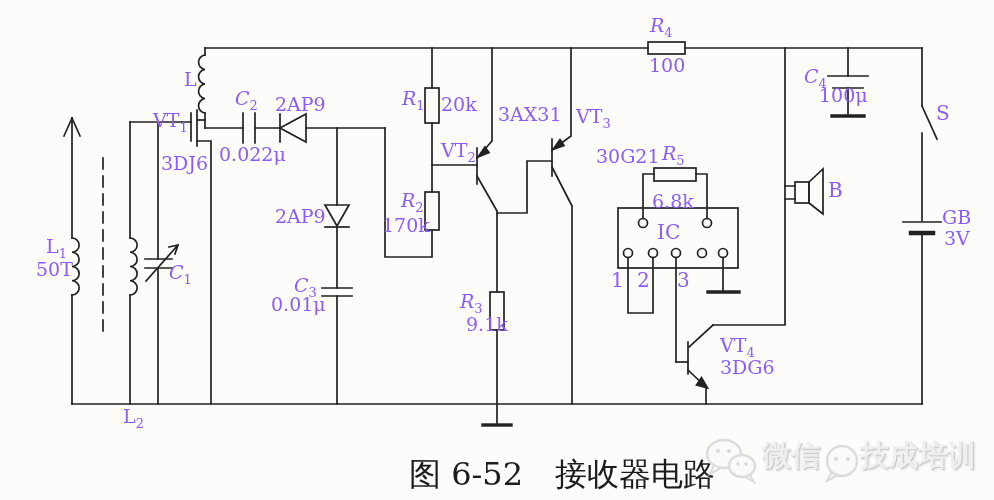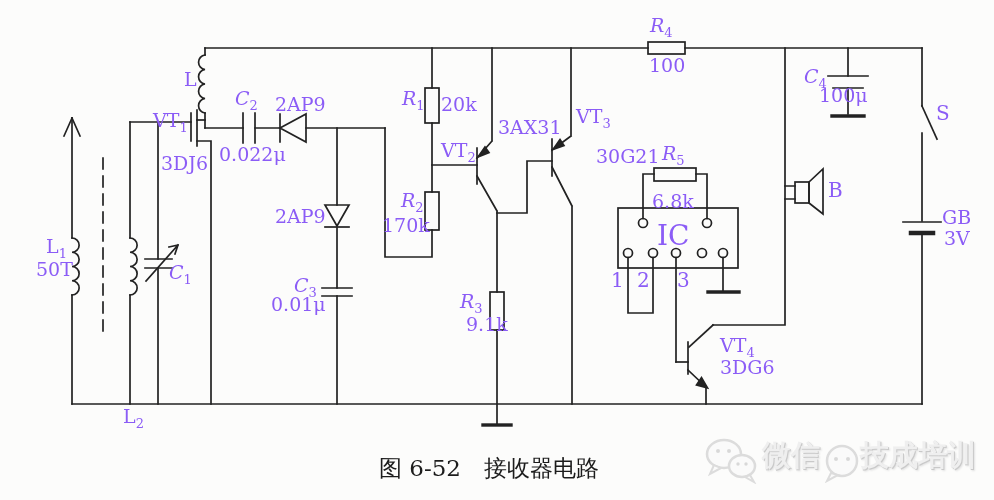--- a/index.html
+++ b/index.html
@@ -3,23 +3,23 @@
 <meta charset="utf-8">
 <style>
   html,body{margin:0;padding:0;background:#ffffff;}
   #stage{position:relative;width:994px;height:500px;background:#fcfcfb;overflow:hidden;
          font-family:"DejaVu Serif",serif;}
   svg{position:absolute;left:0;top:0;}
   .lbl{position:absolute;font-family:"DejaVu Serif",serif;font-size:19px;color:#8b5cf6;
        line-height:1;white-space:nowrap;}
   .lbl sub{font-size:13px;line-height:0;}
   .it{font-style:italic;}
-  .big{font-size:28px;}
+  .big{font-size:20px;}
   .pin{font-size:20px;}
-  #caption{position:absolute;left:379px;top:453px;font-size:23px;color:#1c1c1c;
+  #caption{position:absolute;left:409px;top:453px;font-size:32px;color:#1c1c1c;
            font-family:"DejaVu Serif",serif;white-space:nowrap;}
   #watermark{position:absolute;left:700px;top:428px;width:290px;height:66px;}
   .wm-text{position:absolute;font-family:"DejaVu Sans",sans-serif;font-weight:bold;
            font-size:29px;color:#efefef;line-height:1;white-space:nowrap;
            text-shadow:1px 1px 0 #c9c9c9,2px 2px 2px #e2e2e2;}
   .wm-ic{position:absolute;}
 </style>
 </head>
 <body>
 
@@ -139,21 +139,21 @@
   <div class="lbl" style="left:36px;top:260px"><span>50T</span></div>
   <div class="lbl" style="left:169px;top:263px"><span class="it">C</span><sub>1</sub></div>
   <div class="lbl" style="left:123px;top:407px"><span>L</span><sub>2</sub></div>
 
   <div class="lbl" style="left:402px;top:89px"><span class="it">R</span><sub>1</sub></div>
   <div class="lbl" style="left:441px;top:95px"><span>20k</span></div>
   <div class="lbl" style="left:401px;top:191px"><span class="it">R</span><sub>2</sub></div>
   <div class="lbl" style="left:382px;top:216px"><span>170k</span></div>
 
   <div class="lbl" style="left:441px;top:141px"><span>VT</span><sub>2</sub></div>
-  <div class="lbl" style="left:498px;top:118px"><span>3AX31</span></div>
+  <div class="lbl" style="left:498px;top:105px"><span>3AX31</span></div>
   <div class="lbl" style="left:576px;top:107px"><span>VT</span><sub>3</sub></div>
   <div class="lbl" style="left:596px;top:147px"><span>30G21</span></div>
 
   <div class="lbl" style="left:460px;top:292px"><span class="it">R</span><sub>3</sub></div>
   <div class="lbl" style="left:466px;top:315px"><span>9.1k</span></div>
 
   <div class="lbl" style="left:650px;top:16px"><span class="it">R</span><sub>4</sub></div>
   <div class="lbl" style="left:649px;top:56px"><span>100</span></div>
 
   <div class="lbl" style="left:662px;top:144px"><span class="it">R</span><sub>5</sub></div>

